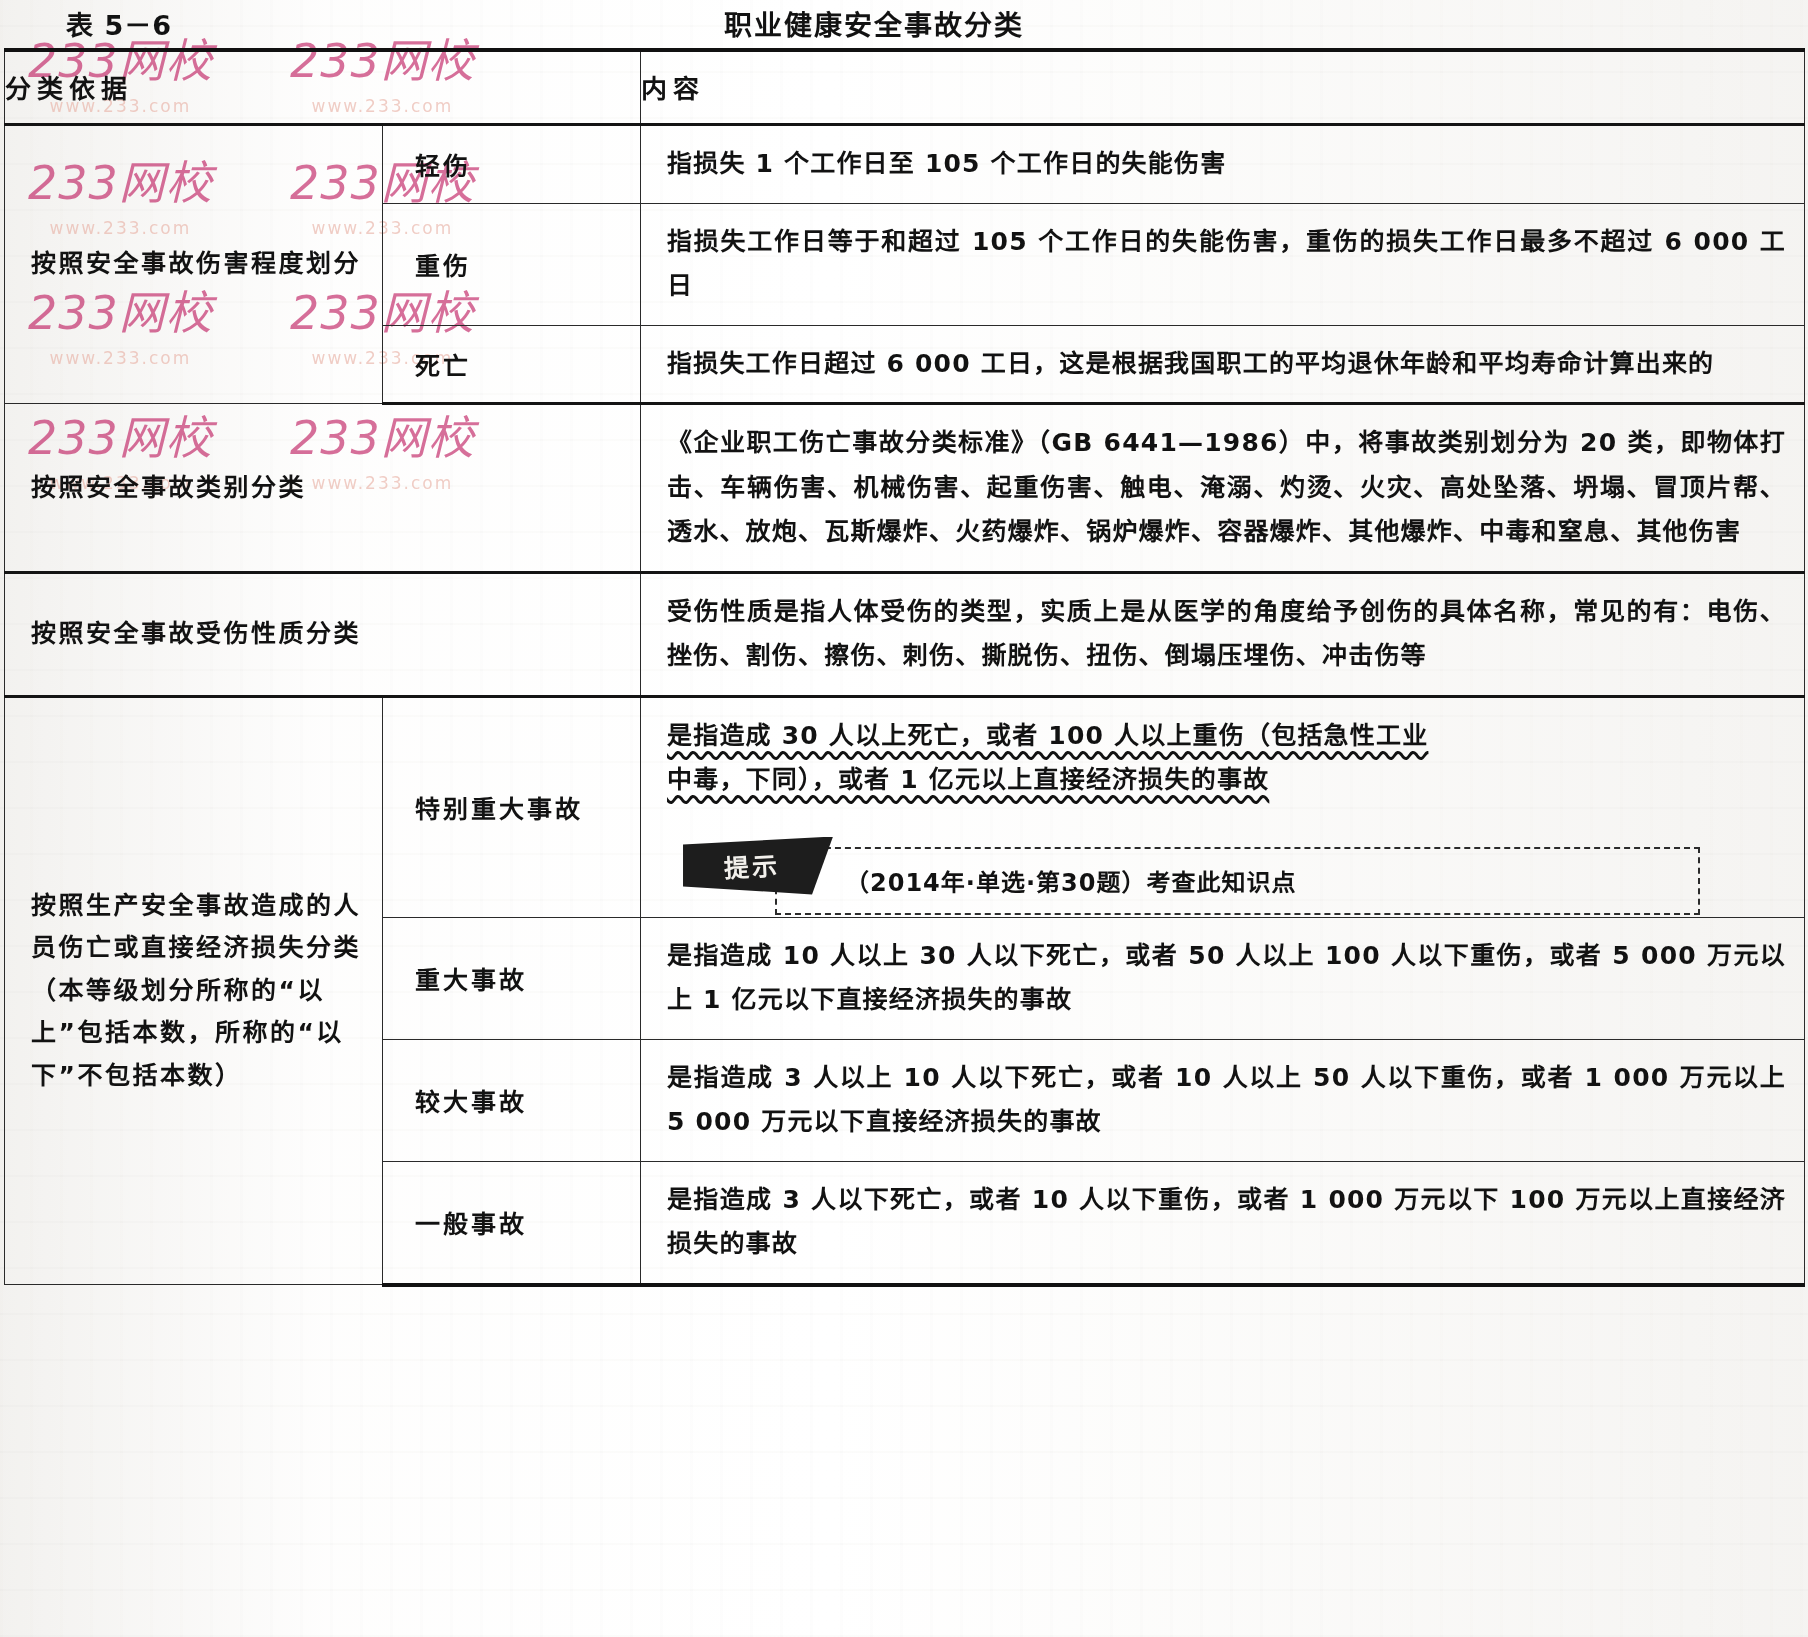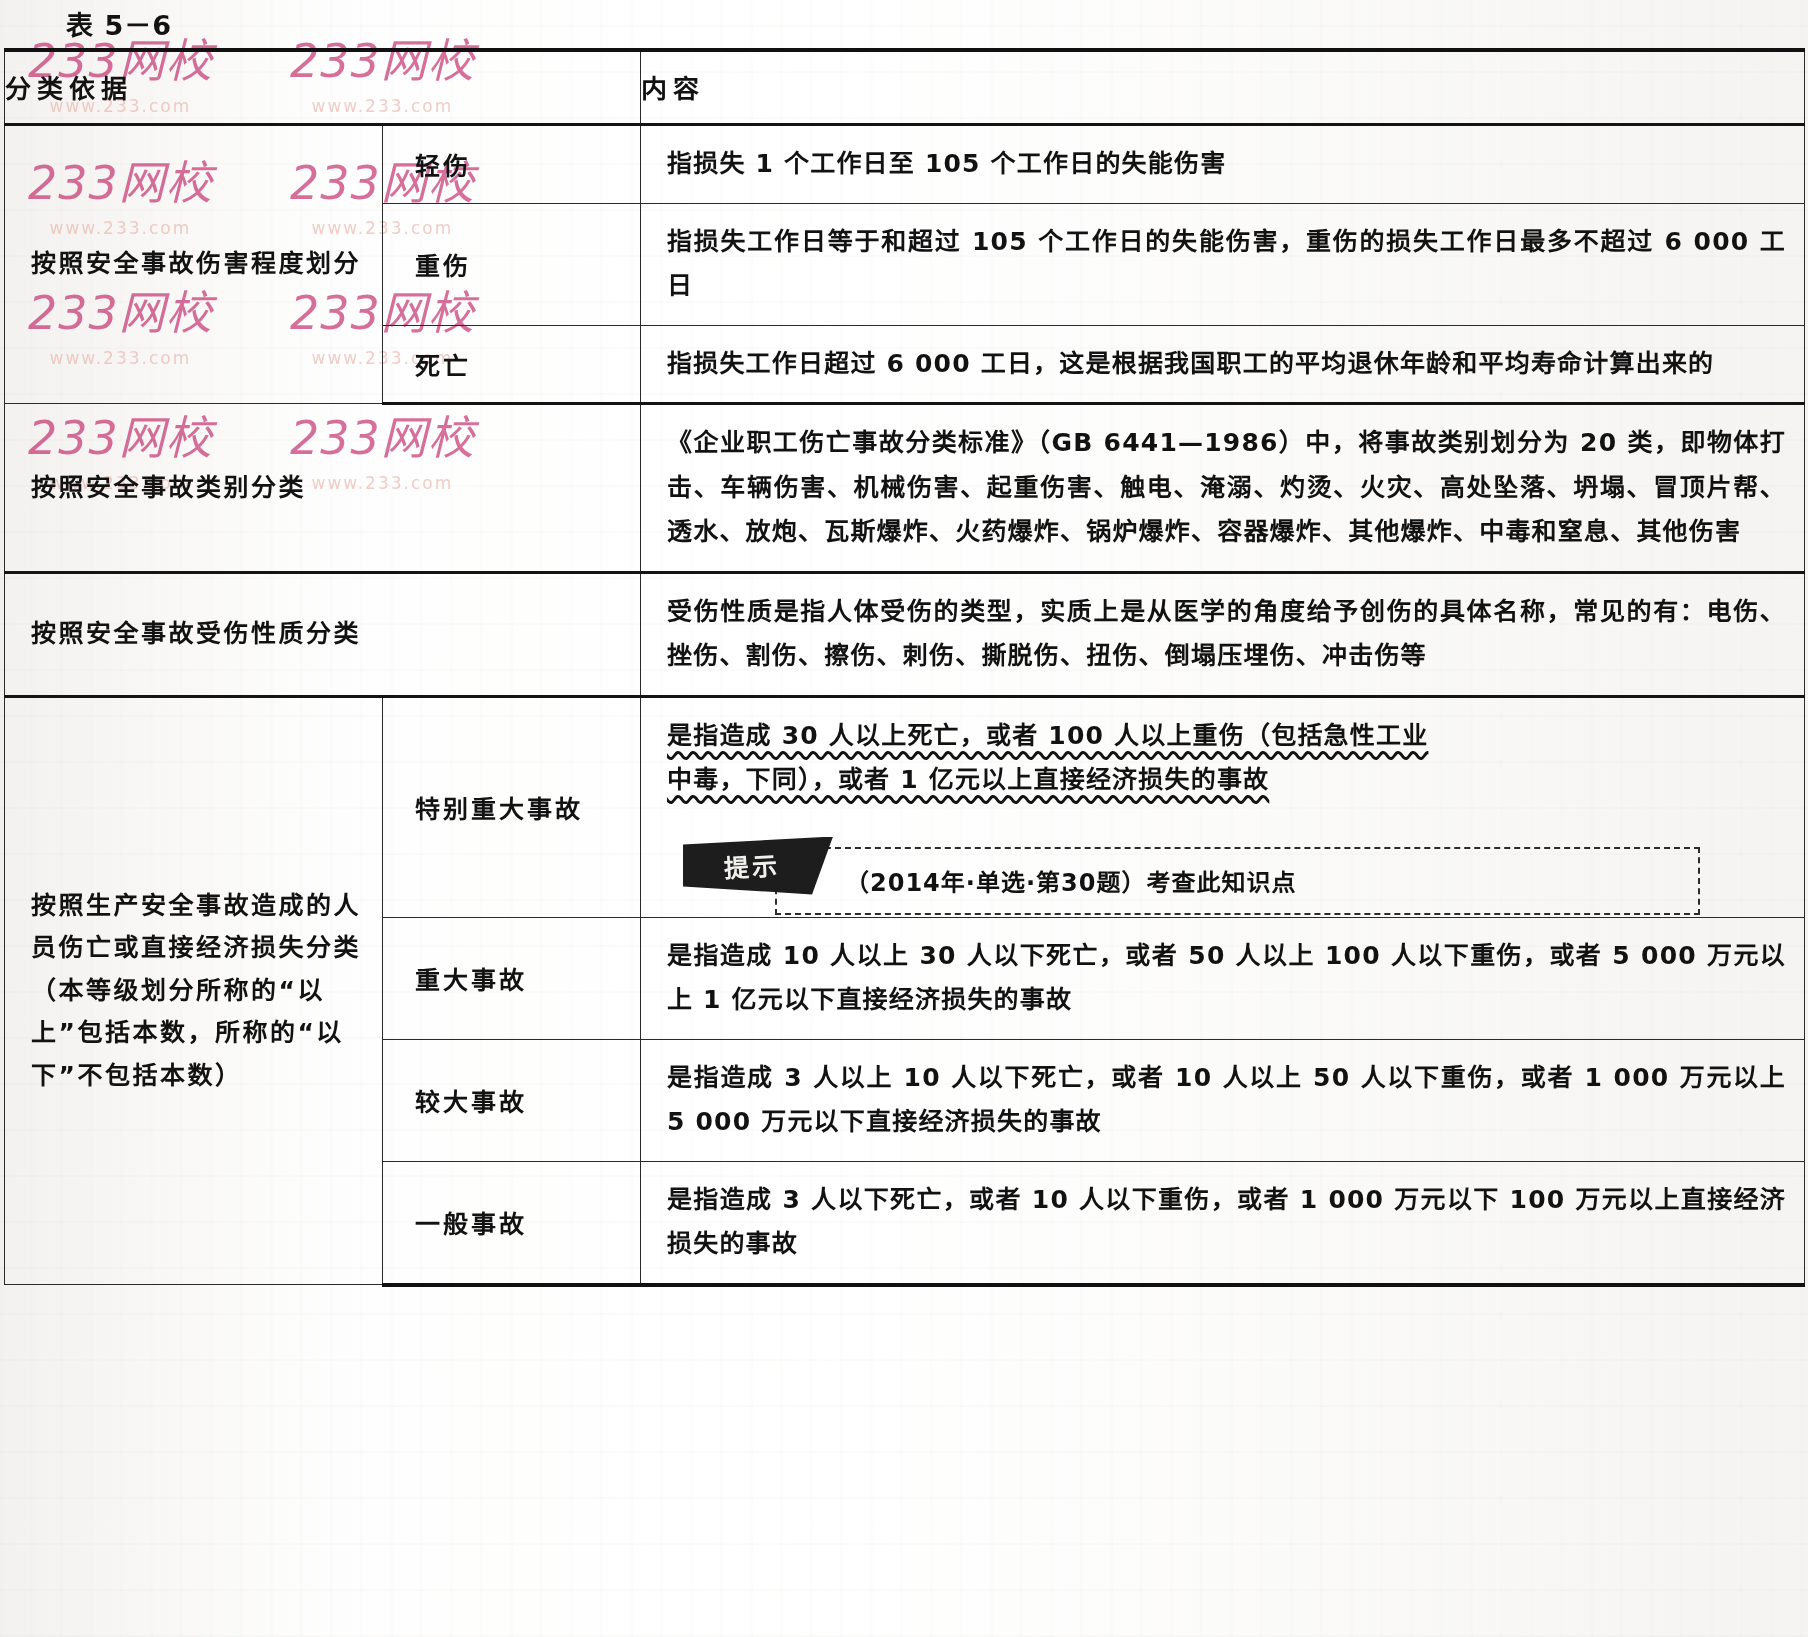--- a/index.html
+++ b/index.html
@@ -230,20 +230,21 @@
   <div class="wm-main">233网校</div>
   <div class="wm-url">www.233.com</div>
 </div>
 <div class="wm" style="left:290px; top:415px;">
   <div class="wm-main">233网校</div>
   <div class="wm-url">www.233.com</div>
 </div>
 
 <div class="title-row">
   <div class="tbl-no">表 5－6</div>
+  <div class="tbl-title">职业健康安全事故分类</div>
 </div>
 
 <table class="main">
   <colgroup>
     <col class="c-cat">
       <col class="c-sub">
       <col class="c-body">
   </colgroup>
   <tbody>
 

